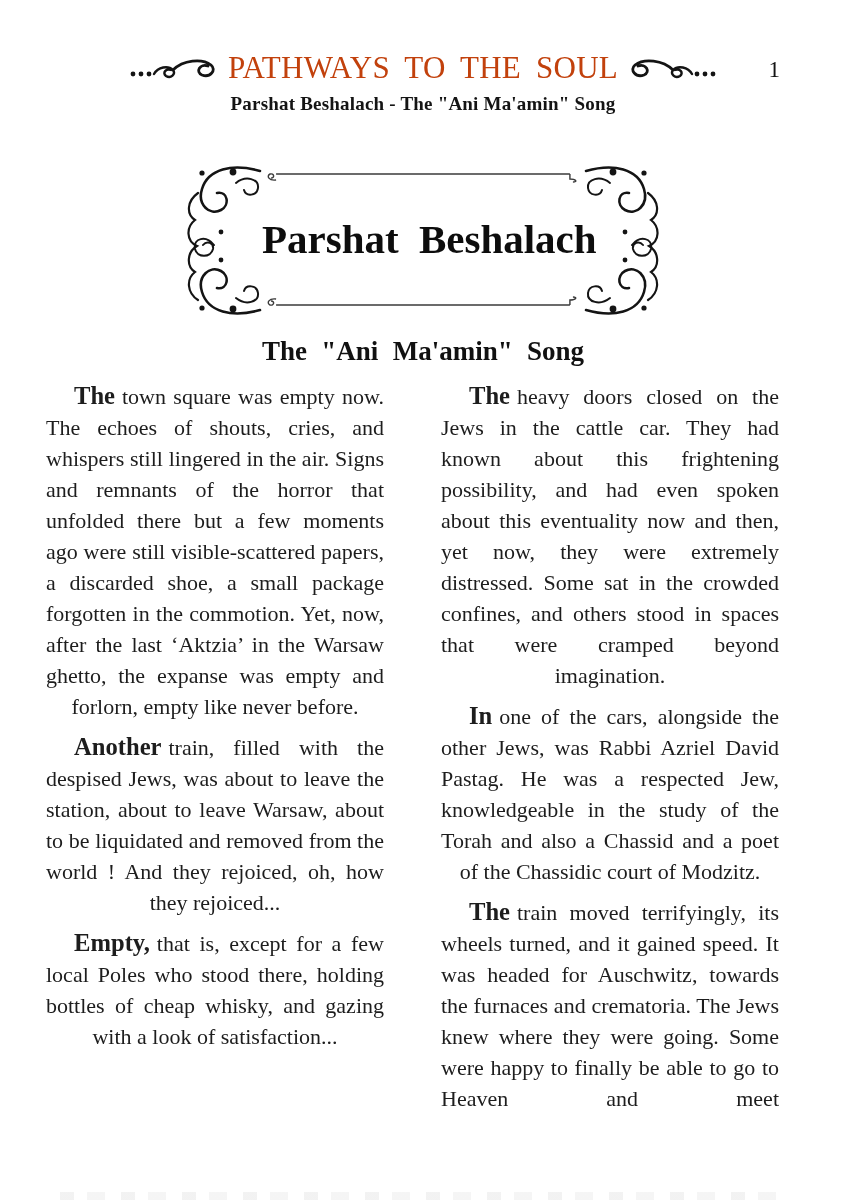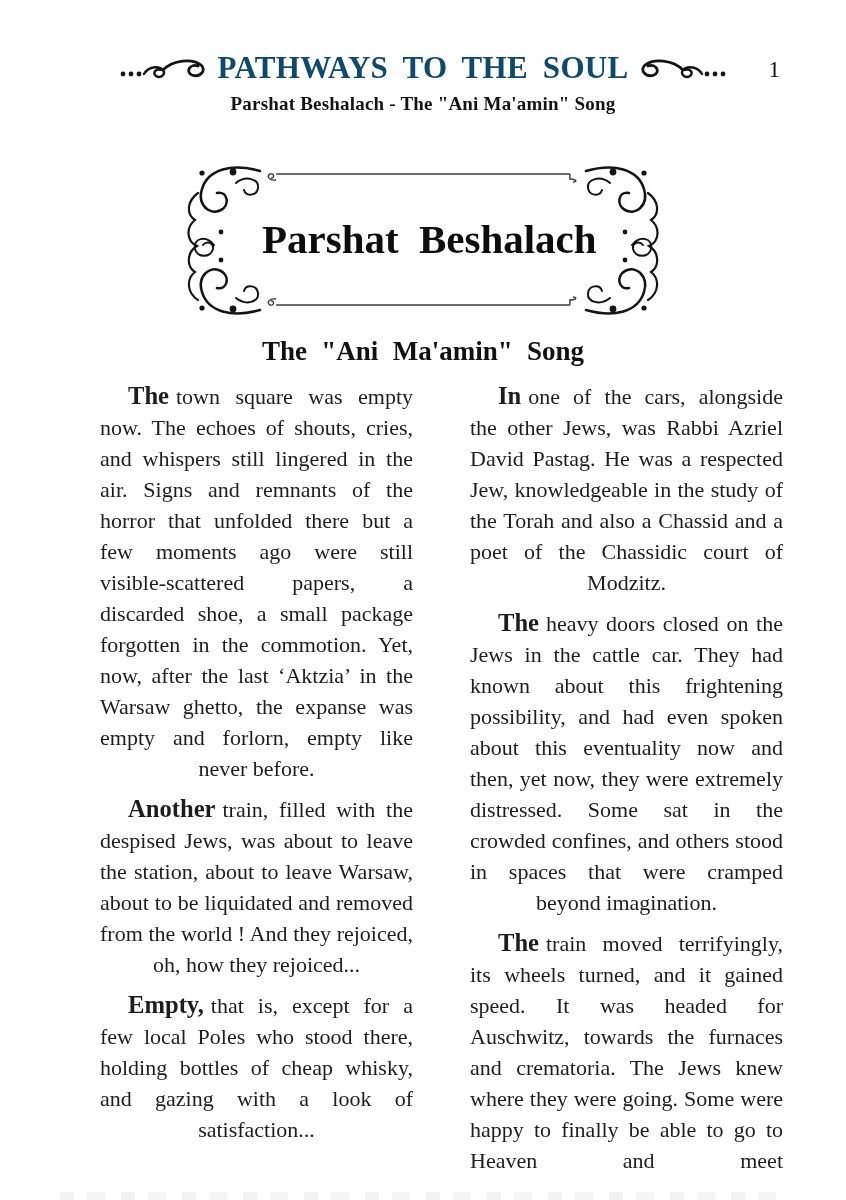--- a/index.html
+++ b/index.html
@@ -9,21 +9,21 @@
     -webkit-font-smoothing:antialiased;
   }
   .page { position:relative; width:846px; height:1200px; background:#fff; }
 
   
   .header-row {
     display:flex; justify-content:center; align-items:center;
     gap:8px; padding-top:50px;
   }
   .header-title {
-    margin:0; font-size:31px; font-weight:bold; color:#0c4a6e;
+    margin:0; font-size:31px; font-weight:normal; color:#c2410c;
     word-spacing:0.22em; letter-spacing:0.3px; white-space:nowrap;
   }
   .orn { display:inline-flex; align-items:center; }
   .orn svg { display:block; }
   .flip { transform:scaleX(-1); }
   .page-number {
     position:absolute; top:57px; right:66px;
     font-size:23px; color:#141414;
   }
   .header-subtitle {
@@ -49,21 +49,21 @@
     word-spacing:10px; color:#0d0d0d; line-height:1.1; white-space:nowrap;
   }
 
   
   .section-title {
     text-align:center; font-weight:bold; font-size:27px;
     word-spacing:0.28em; margin-top:14px; color:#111;
   }
 
   
-  .columns { display:flex; gap:57px; padding:13px 63px 0 100px; }
+  .columns { display:flex; gap:57px; padding:13px 63px 0 46px; }
   .col { width:338px; font-size:22px; line-height:31px; color:#1d1d1d; }
   .col p {
     margin:0 0 9px; text-indent:28px;
     text-align:justify; text-align-last:center;
   }
   .col p.cutoff { text-align-last:justify; margin-bottom:0; }
   .lead { font-weight:bold; font-size:1.12em; margin-right:0.28em; }
 
   
   .bottom-cutoff {
@@ -159,21 +159,21 @@
 
   <div class="section-title">The "Ani Ma'amin" Song</div>
 
   <div class="columns">
     <div class="col">
       <p><span class="lead">The</span><span>town square was empty now. The echoes of shouts, cries, and whispers still lingered in the air. Signs and remnants of the horror that unfolded there but a few moments ago were still visible-scattered papers, a discarded shoe, a small package forgotten in the commotion. Yet, now, after the last ‘Aktzia’ in the Warsaw ghetto, the expanse was empty and forlorn, empty like never before.</span></p>
       <p><span class="lead">Another</span><span>train, filled with the despised Jews, was about to leave the station, about to leave Warsaw, about to be liquidated and removed from the world ! And they rejoiced, oh, how they rejoiced...</span></p>
       <p><span class="lead">Empty,</span><span>that is, except for a few local Poles who stood there, holding bottles of cheap whisky, and gazing with a look of satisfaction...</span></p>
     </div>
     <div class="col">
+      <p><span class="lead">The</span><span>heavy doors closed on the Jews in the cattle car. They had known about this frightening possibility, and had even spoken about this eventuality now and then, yet now, they were extremely distressed. Some sat in the crowded confines, and others stood in spaces that were cramped beyond imagination.</span></p>
       <p><span class="lead">In</span><span>one of the cars, alongside the other Jews, was Rabbi Azriel David Pastag. He was a respected Jew, knowledgeable in the study of the Torah and also a Chassid and a poet of the Chassidic court of Modzitz.</span></p>
-      <p><span class="lead">The</span><span>heavy doors closed on the Jews in the cattle car. They had known about this frightening possibility, and had even spoken about this eventuality now and then, yet now, they were extremely distressed. Some sat in the crowded confines, and others stood in spaces that were cramped beyond imagination.</span></p>
       <p class="cutoff"><span class="lead">The</span><span>train moved terrifyingly, its wheels turned, and it gained speed. It was headed for Auschwitz, towards the furnaces and crematoria. The Jews knew where they were going. Some were happy to finally be able to go to Heaven and meet</span></p>
     </div>
   </div>
 
   <div class="bottom-cutoff"></div>
 
 </div>
 
 </body></html>

